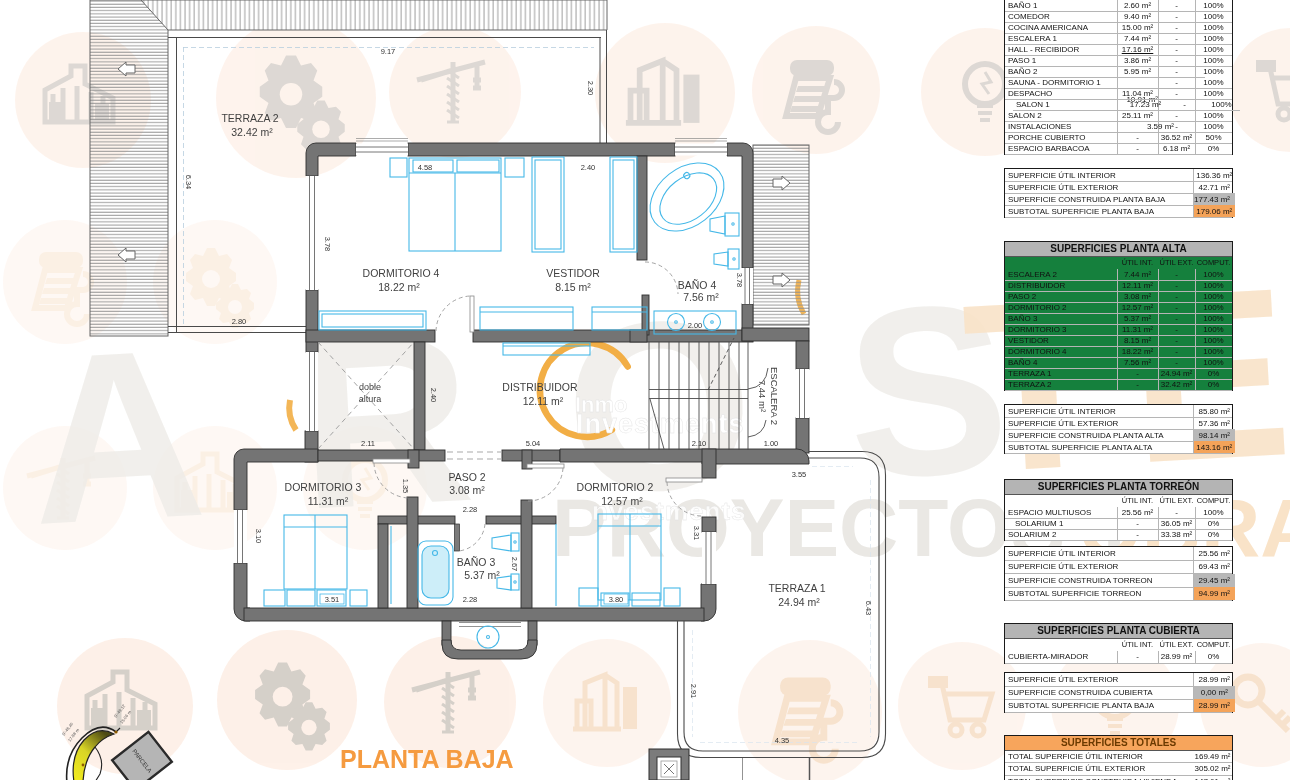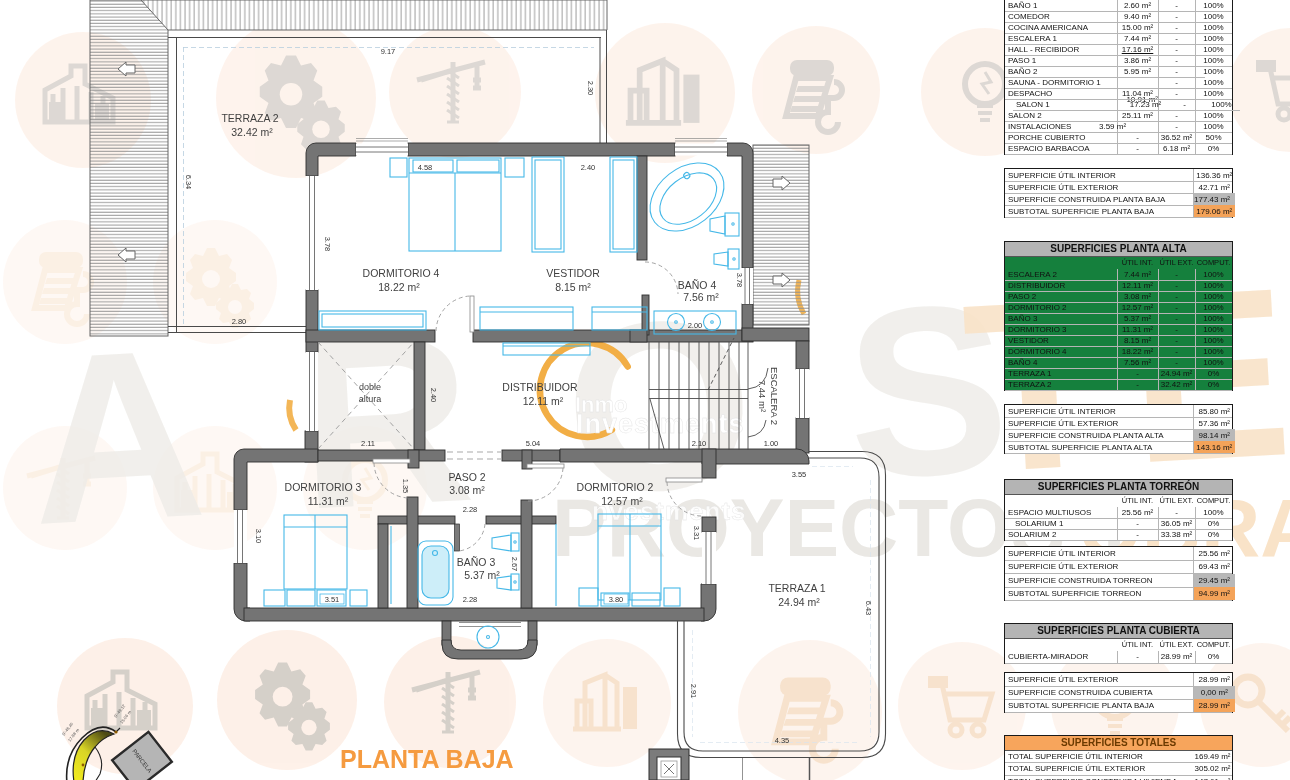--- a/index.html
+++ b/index.html
@@ -726,21 +726,21 @@
 <span style="position:absolute;left:190px;top:1px;width:37px;text-align:center;">100%</span>
         </div>
 <div style="position:absolute;left:0;top:110.0px;width:227px;height:11.00px;border-bottom:1px solid #b5b5b5;">
 <span style="position:absolute;left:3px;top:1px;">SALON 2</span>
 <span style="position:absolute;left:112px;top:1px;width:41px;text-align:center;">25.11 m²</span>
 <span style="position:absolute;left:153px;top:1px;width:37px;text-align:center;">-</span>
 <span style="position:absolute;left:190px;top:1px;width:37px;text-align:center;">100%</span>
         </div>
 <div style="position:absolute;left:0;top:121.0px;width:227px;height:11.00px;border-bottom:1px solid #b5b5b5;">
 <span style="position:absolute;left:3px;top:1px;">INSTALACIONES</span>
-<span style="position:absolute;left:94px;top:1px;width:41px;text-align:left;">3.59 m²</span>
+<span style="position:absolute;left:128px;top:1px;width:41px;text-align:right;">3.59 m²</span>
 <span style="position:absolute;left:153px;top:1px;width:37px;text-align:center;">-</span>
 <span style="position:absolute;left:190px;top:1px;width:37px;text-align:center;">100%</span>
         </div>
 <div style="position:absolute;left:0;top:132.0px;width:227px;height:11.00px;border-bottom:1px solid #b5b5b5;">
 <span style="position:absolute;left:3px;top:1px;">PORCHE CUBIERTO</span>
 <span style="position:absolute;left:112px;top:1px;width:41px;text-align:center;">-</span>
 <span style="position:absolute;left:153px;top:1px;width:37px;text-align:center;">36.52 m²</span>
 <span style="position:absolute;left:190px;top:1px;width:37px;text-align:center;">50%</span>
         </div>
 <div style="position:absolute;left:0;top:143.0px;width:227px;height:11.00px;border-bottom:1px solid #b5b5b5;">

